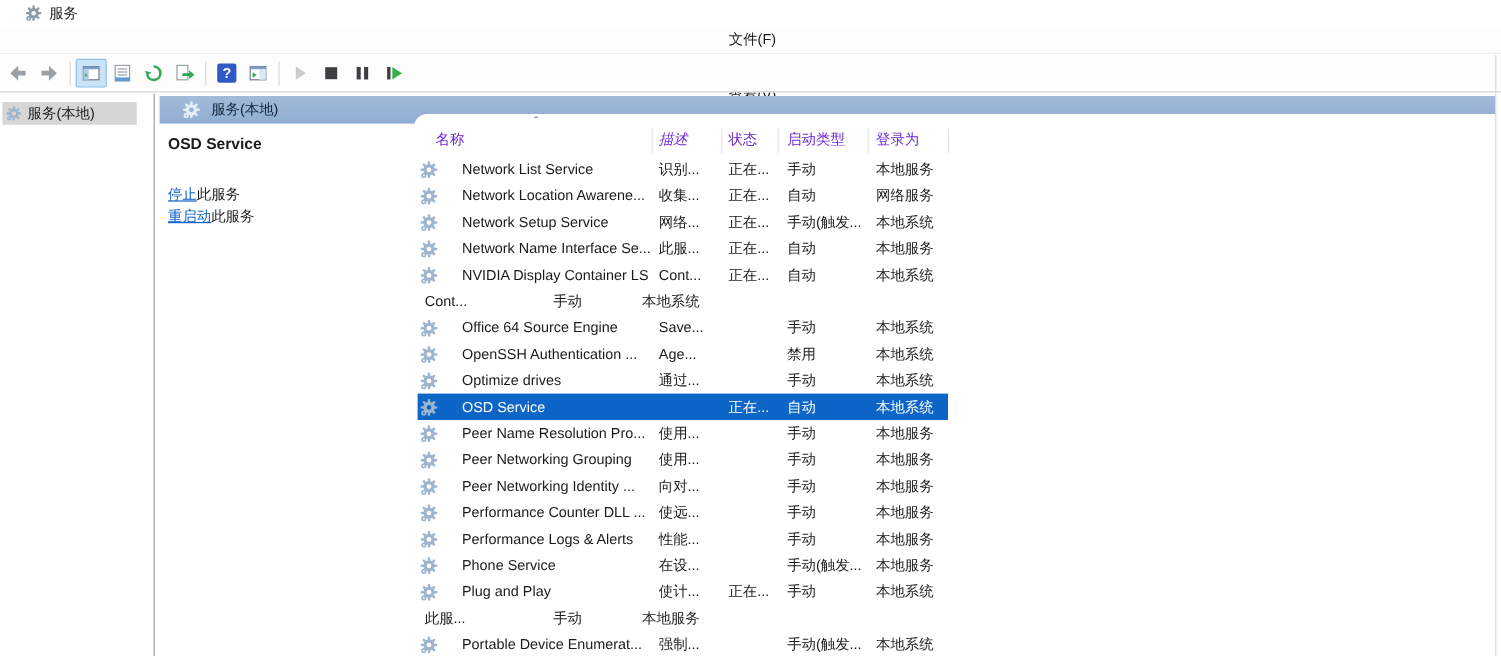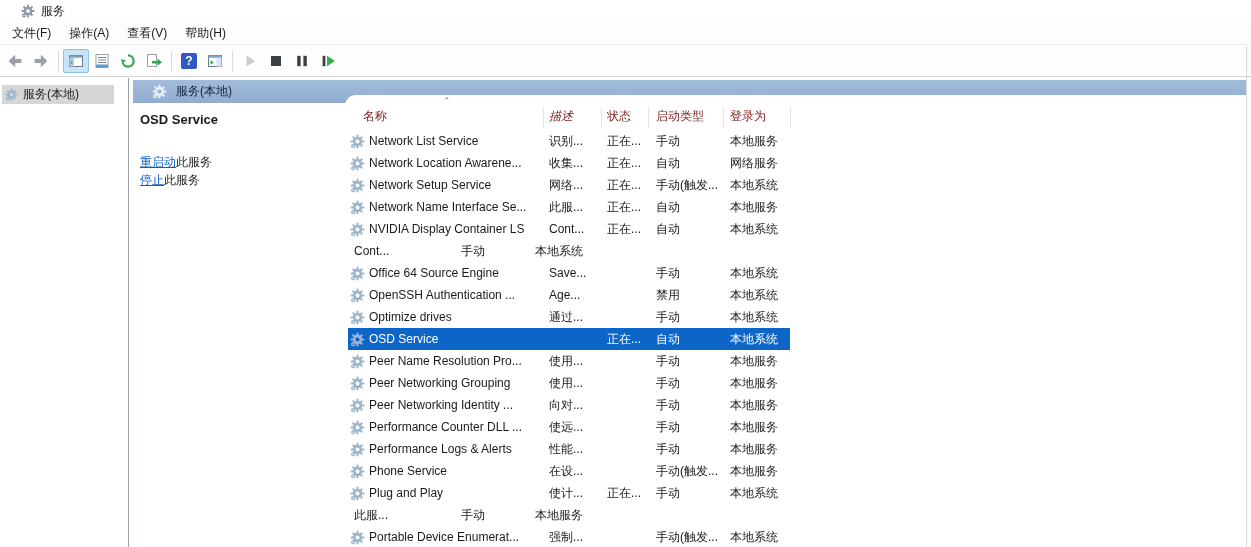--- a/index.html
+++ b/index.html
@@ -7,21 +7,21 @@
   body { font-family: "Liberation Sans", "DejaVu Sans", sans-serif; }
   .window { position:relative; width:1251px; height:547px; background:#fff; overflow:hidden; font-size:12px; color:#1a1a1a; }
 
   
   .titlebar { position:absolute; left:16px; top:0; right:0; height:22px; display:flex; align-items:center; padding-left:5px; gap:6px; background:#fff; }
   .titlebar .gear-slot svg { width:14px; height:14px; display:block; }
   .titlebar .gear-body { fill:#8d9aa8; }
   .titlebar .gear-hole { fill:#fff; }
 
   
-  .menubar { position:absolute; left:0; top:22px; right:0; height:23px; display:flex; align-items:center; padding-left:3px; background:#fdfdfd; border-bottom:1px solid #f0f0f0; }
+  .menubar { position:absolute; left:0; top:22px; right:0; height:23px; display:flex; align-items:center; padding-left:3px; background:#fdfdfd; border-bottom:1px solid #f0f0f0;flex-direction:column; }
   .menu-item { padding:3px 9px; cursor:default; }
 
   
   .toolbar { position:absolute; left:0; top:46px; right:0; height:31px; display:flex; align-items:center; padding-left:2px; background:#fdfdfd; border-bottom:1px solid #d4d4d4; }
   .tbtn { width:26px; height:24px; display:flex; align-items:center; justify-content:center; border:1px solid transparent; border-radius:2px; }
   .tbtn svg { width:16px; height:16px; display:block; }
   .tbtn.active { background:var(--toolbar-active-bg); border-color:var(--toolbar-active-border); }
   .tsep { width:1px; height:20px; background:#d9d9d9; margin:0 4px; }
   .help-box { width:16px; height:16px; background:#3059c8; color:#fff; font-weight:bold; font-size:12px; display:flex; align-items:center; justify-content:center; border-radius:2px; }
 
@@ -40,35 +40,35 @@
   .band-title { color:#10233a; }
 
   .osd-panel { position:absolute; left:140px; top:112px; width:200px; }
   .osd-title { font-weight:bold; font-size:13px; }
   .osd-links { margin-top:26px; line-height:18px; }
   .svc-link { color:var(--link); text-decoration:underline; cursor:pointer; }
 
   .card { position:absolute; left:345px; top:95px; right:5px; bottom:0; background:#fff; border-top-left-radius:11px; overflow:hidden; }
 
   
-  .thead { position:absolute; left:3px; top:0; width:442px; height:35px; display:flex; align-items:flex-end; padding-bottom:5px; color:#7f1d1d; }
+  .thead { position:absolute; left:3px; top:0; width:442px; height:35px; display:flex; align-items:flex-end; padding-bottom:5px; color:#6d28d9; }
   .hsep { position:absolute; top:12px; height:21px; width:1px; background:#e4e4e4; }
   .sort-caret { position:absolute; left:100px; top:1px; font-size:11px; color:#666; }
   .hc { overflow:hidden; white-space:nowrap; }
   .hc.name { width:195px; padding-left:15px; }
   .hc.desc { width:58px;  padding-left:6px;font-style:italic; }
   .hc.st   { width:47px;  padding-left:6px; }
   .hc.su   { width:75px;  padding-left:8px; }
   .hc.lg   { width:67px;  padding-left:7px; }
 
   
   .rows { position:absolute; left:3px; top:35px; width:442px; }
   .trow { display:flex; height:22px; align-items:center; }
   .trow .c { overflow:hidden; white-space:nowrap; height:100%; display:flex; align-items:center; }
-  .c.name { width:195px; padding-left:2px; gap:4px; }
+  .c.name { width:195px; padding-left:2px; gap:20px; }
   .c.desc { width:58px;  padding-left:6px; }
   .c.st   { width:47px;  padding-left:6px; }
   .c.su   { width:75px;  padding-left:8px; }
   .c.lg   { width:67px;  padding-left:7px; }
   .row-gear svg { width:15px; height:15px; display:block; }
   .trow .gear-body { fill:#9db6ce; }
   .trow .gear-hole { fill:#fff; }
   .trow.sel { background:var(--sel); color:#fff; }
   .trow.sel .gear-hole { fill:var(--sel); }
 
@@ -217,24 +217,24 @@
           <circle class="gear-hole" cx="3.4" cy="13" r="0.8"></circle>
         </svg>
       </span>
     <span class="band-title">服务(本地)</span>
   </div>
 
   <div class="osd-panel">
     <div class="osd-title">OSD Service</div>
     <div class="osd-links">
       <div>
-        <span class="svc-link">重启动</span><span>此服务</span>
+        <span class="svc-link">停止</span><span>此服务</span>
       </div>
       <div>
-        <span class="svc-link">停止</span><span>此服务</span>
+        <span class="svc-link">重启动</span><span>此服务</span>
       </div>
     </div>
   </div>
 
   <div class="card">
     <div class="thead">
       <div class="hc name">名称</div>
       <div class="hc desc">描述</div>
       <div class="hc st">状态</div>
       <div class="hc su">启动类型</div>

